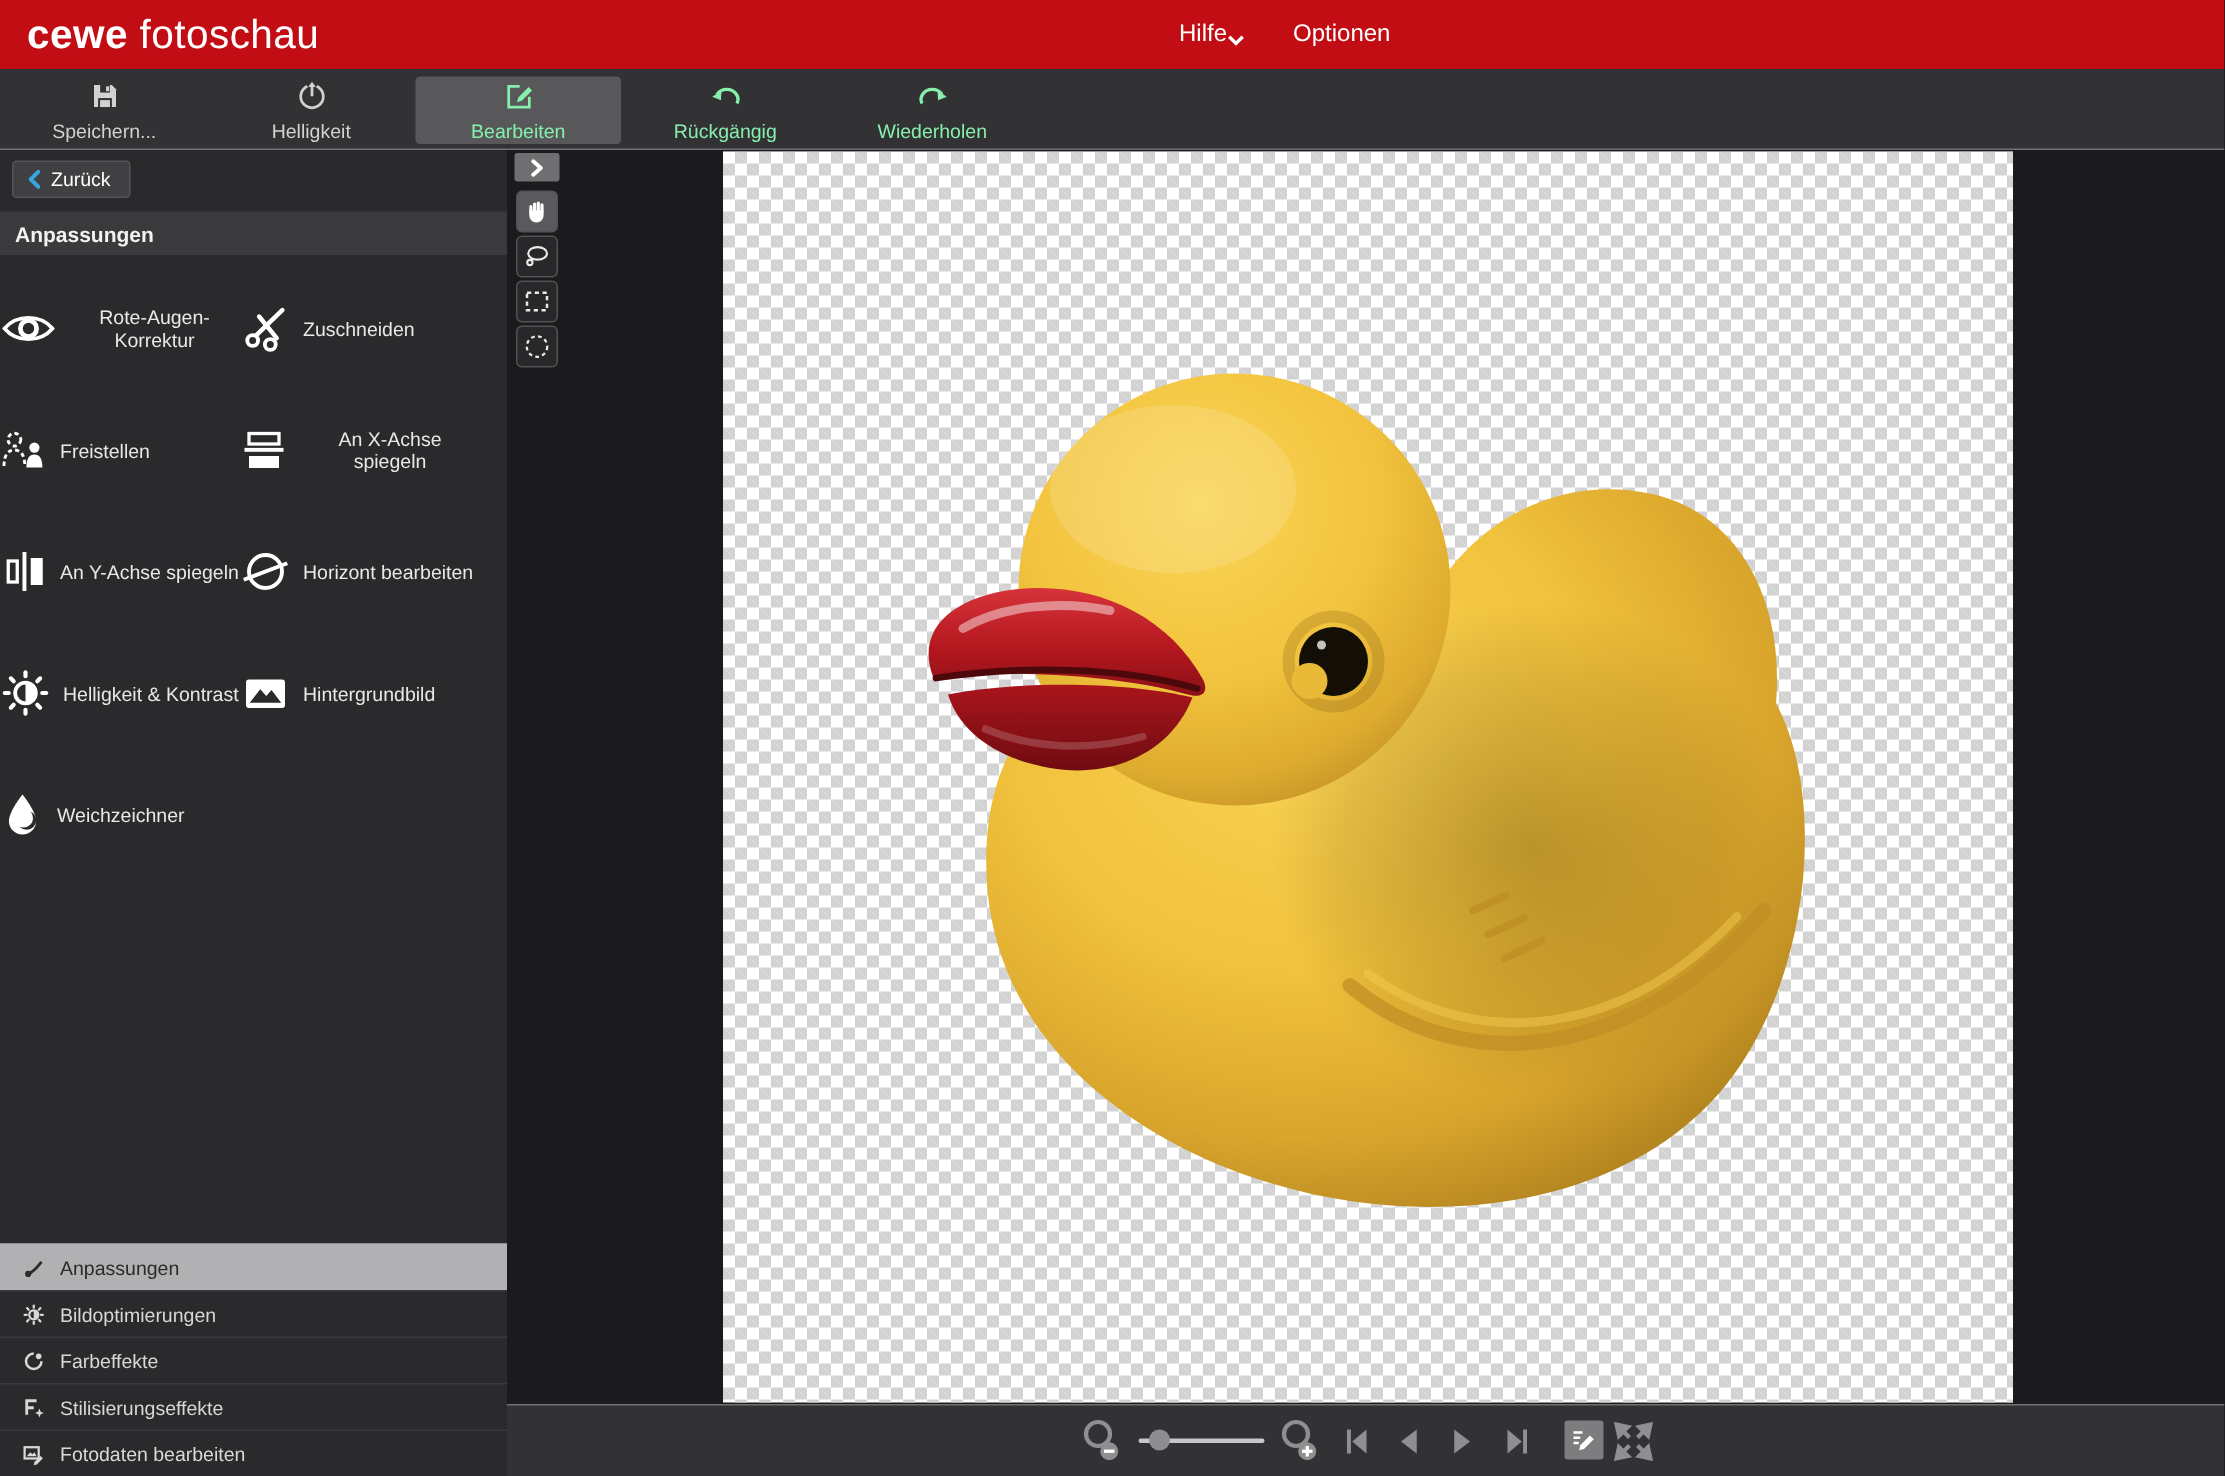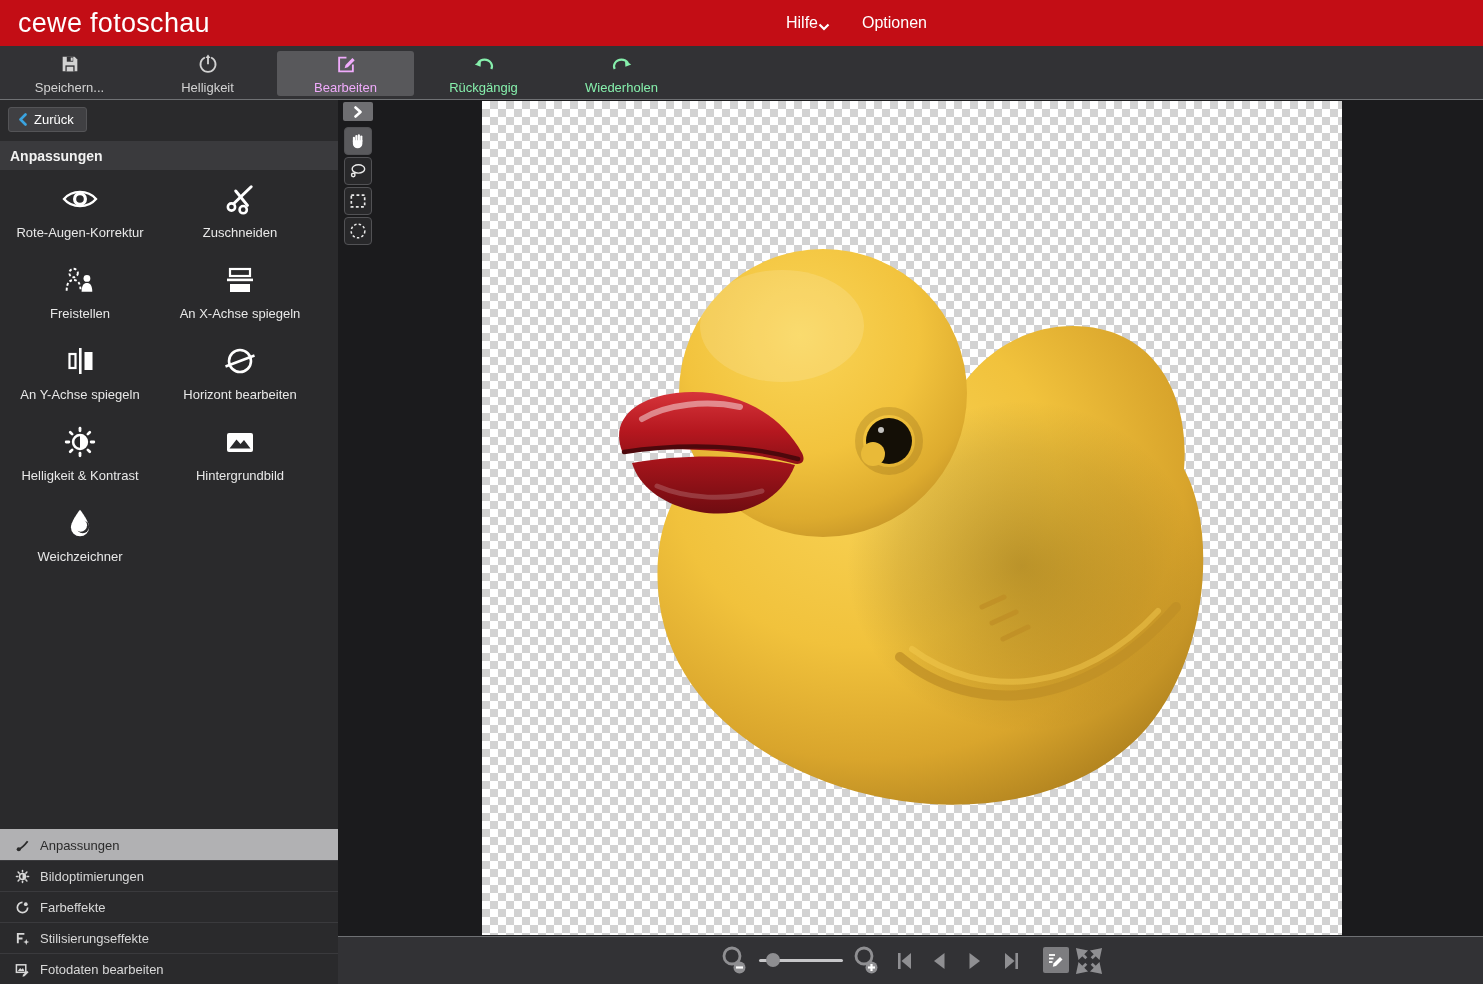--- a/index.html
+++ b/index.html
@@ -4,50 +4,50 @@
 <style>
   * { margin:0; padding:0; box-sizing:border-box; }
   html,body { width:1483px; height:984px; overflow:hidden; background:#1b1b1d;
               font-family:"Liberation Sans", sans-serif; }
   .app { position:relative; width:1483px; height:984px; }
 
   
   .header { position:absolute; left:0; top:0; width:1483px; height:46px;
             background:#c30d15; color:#fff; }
   .brand { position:absolute; left:18px; top:8px; font-size:27px; letter-spacing:.3px; }
-  .brand .b { font-weight:normal; }
+  .brand .b { font-weight:bold; }
   .hmenu { position:absolute; left:786px; top:0; height:46px; display:flex;
            align-items:center; gap:14px; font-size:16px; }
   .hmenu-item { display:flex; align-items:center; cursor:default; }
   .hmenu-item + .hmenu-item { margin-left:18px; }
   .chev-down { margin-top:8px; }
 
   
   .toolbar { position:absolute; left:0; top:46px; width:1483px; height:54px;
              background:#323235; border-bottom:1px solid #6f7174; display:flex; padding-left:1px; }
   .tbtn { width:137px; height:45px; margin-top:5px; margin-right:1px; border-radius:3px;
           display:flex; flex-direction:column; align-items:center; justify-content:center;
           gap:5px; color:#d2d2d2; font-size:13px; }
   .tbtn .ticon { height:22px; display:flex; align-items:center; }
-  .tbtn.active { background:#58585b; color:#f0abfc;justify-content:center; }
+  .tbtn.active { background:#58585b; color:#86efac;justify-content:center; }
   .tbtn.disabled { color:#86efac; }
   svg { display:block; }
 
   
   .sidebar { position:absolute; left:0; top:100px; width:338px; height:884px;
              background:#2a2a2c; }
   .back-btn { position:absolute; left:8px; top:7px; height:25px; padding:0 12px 0 9px;
               background:#404043; border:1px solid #545457; border-radius:3px;
               color:#fff; font-size:13px; display:flex; align-items:center; gap:7px; }
   .section-title { position:absolute; left:0; top:41px; width:338px; height:29px;
                    background:#3a3a3d; color:#f2f2f2; font-weight:bold; font-size:14px;
                    display:flex; align-items:center; padding-left:10px; }
   .tool-grid { position:absolute; left:0; top:76px; width:320px; display:grid;
                grid-template-columns:160px 160px; grid-auto-rows:81px; }
-  .tool { display:flex; flex-direction:column; align-items:center; gap:8px;
+  .tool { display:flex; flex-direction:row; align-items:center; gap:8px;
           padding-top:5px; color:#e8e8e8; font-size:13px; text-align:center; }
   .tool .ticon { height:36px; display:flex; align-items:center; justify-content:center; }
 
   .side-menu { position:absolute; left:0; bottom:0; width:338px; }
   .mitem { height:31px; display:flex; align-items:center; border-top:1px solid #3a3a3d;
            color:#d8d8d8; font-size:13px; }
   .mitem .micon { width:18px; margin-left:13px; margin-right:9px; display:flex;
                   justify-content:center; }
   .mitem.active { background:#b1b1b3; color:#2b2b2b; border-top-color:#b1b1b3; }
 

